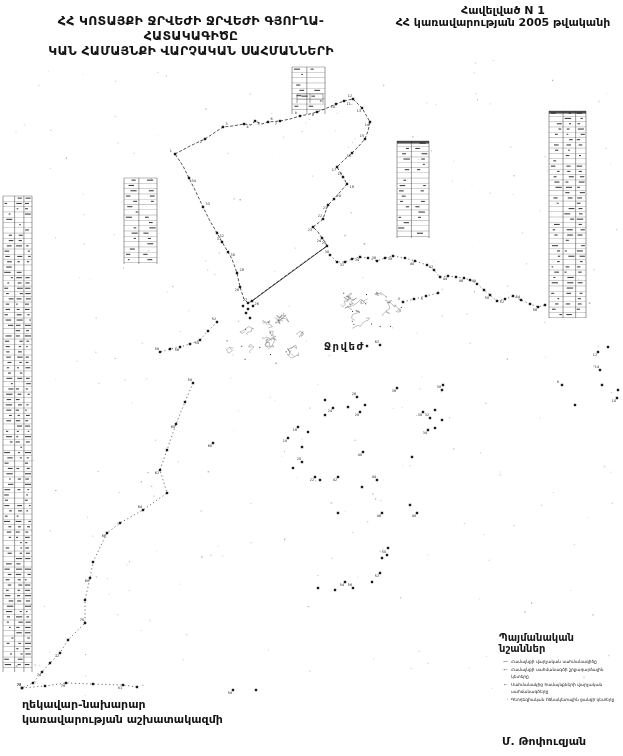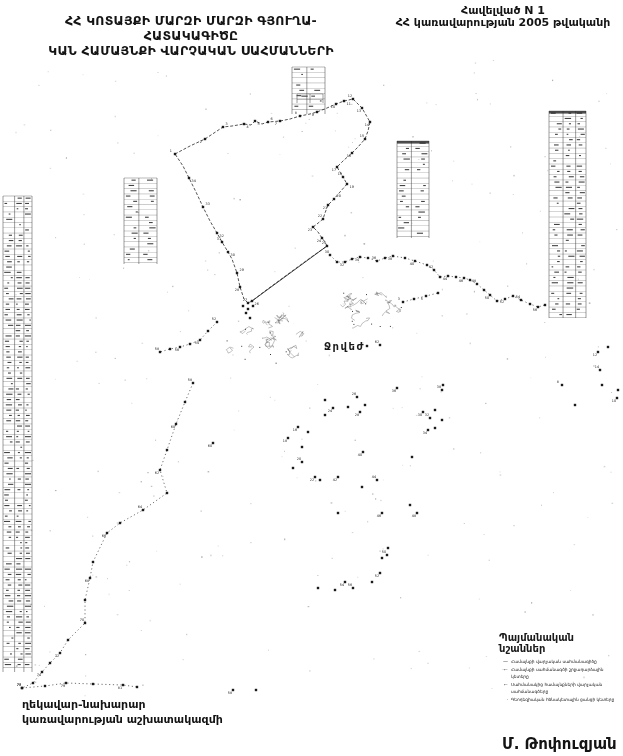--- a/index.html
+++ b/index.html
@@ -15,21 +15,21 @@
     left:16px;top:13px;width:350px;text-align:center;font-weight:bold;
     font-size:12.5px;line-height:15px;letter-spacing:.2px;color:#141414;
   }
   .appendix{
     left:386px;top:5px;width:234px;text-align:center;font-weight:bold;
     font-size:11px;line-height:11.5px;color:#141414;
   }
   .footer{
     left:22px;top:698px;font-weight:bold;font-size:11px;line-height:14.5px;color:#141414;
   }
-  .sig{left:502px;top:735px;font-weight:bold;font-size:15px;color:#141414}
+  .sig{left:502px;top:735px;font-weight:bold;font-size:11px;color:#141414}
   .settlement{
     left:324px;top:341px;font-weight:bold;font-size:10px;
     letter-spacing:1.5px;color:#1a1a1a;z-index:3;
   }
   .legend{left:499px;top:632px;width:122px;z-index:3}
   .legend-title{font-weight:bold;font-size:10px;text-align:left;margin:0 0 4px 0;color:#1a1a1a}
   .legend-item{display:flex;gap:3px;font-size:4.3px;line-height:7px;color:#222;margin:0 0 1px 0}
   .legend-sym{flex:0 0 9px;width:9px;text-align:right;font-size:5px;color:#222}
   .legend-label{flex:1}
 </style>
@@ -1216,21 +1216,21 @@
       <rect x="343.2" y="292.7" width="1" height="1" fill="#333"></rect>
       <rect x="352.0" y="310.9" width="1" height="1" fill="#333"></rect>
       <rect x="389.9" y="325.9" width="1" height="1" fill="#333"></rect>
       <rect x="351.8" y="320.8" width="1" height="1" fill="#333"></rect>
       <rect x="400.8" y="307.0" width="1" height="1" fill="#333"></rect>
       <rect x="371.1" y="323.6" width="1" height="1" fill="#333"></rect>
     </g>
   </svg>
 
 <div class="abs txt title">
-  <div>ՀՀ ԿՈՏԱՅՔԻ ՄԱՐԶԻ ՄԱՐԶԻ ԳՅՈՒՂԱ-</div>
+  <div>ՀՀ ԿՈՏԱՅՔԻ ՋՐՎԵԺԻ ՋՐՎԵԺԻ ԳՅՈՒՂԱ-</div>
   <div>ՀԱՏԱԿԱԳԻԾԸ</div>
   <div>ԿԱՆ ՀԱՄԱՅՆՔԻ ՎԱՐՉԱԿԱՆ ՍԱՀՄԱՆՆԵՐԻ</div>
 </div>
 
 <div class="abs txt appendix">
   <div>Հավելված N 1</div>
   <div>ՀՀ կառավարության 2005 թվականի</div>
 </div>
 
 <div class="abs txt settlement">Ջրվեժ</div>

